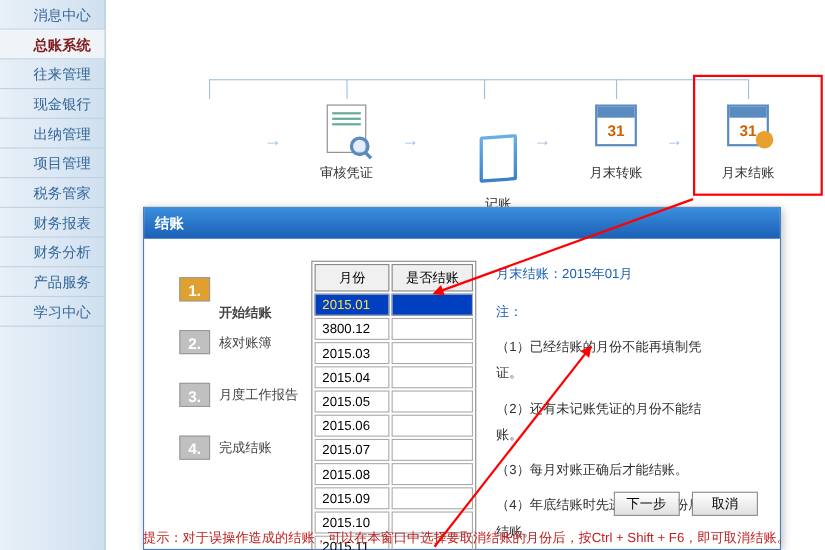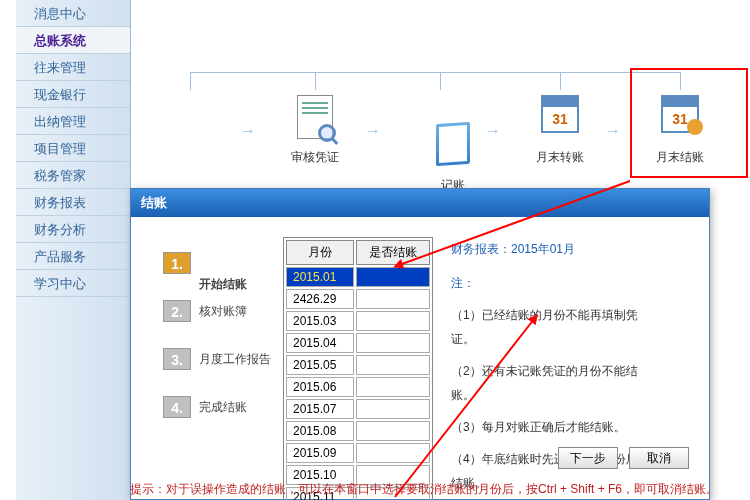--- a/index.html
+++ b/index.html
@@ -1,20 +1,20 @@
 <!DOCTYPE html>
 <html><head>
 <meta charset="utf-8">
 <style>
 * { margin: 0; padding: 0; box-sizing: border-box; font-family: "Microsoft YaHei", SimSun, sans-serif; }
 body { width: 750px; height: 500px; background: #fff; position: relative; overflow: hidden; font-size: 12px; }
 
-.sidebar { position: absolute; left: 16px; top: 0; width: 115px; height: 500px; background: linear-gradient(to right, #e8f0f8, #d0e0f0); border-right: 1px solid #a0b8d0; }
+.sidebar { position: absolute; left: 0; top: 0; width: 96px; height: 500px; background: linear-gradient(to right, #e8f0f8, #d0e0f0); border-right: 1px solid #a0b8d0; text-align: center; }
 .sidebar-item { height: 27px; line-height: 27px; padding-left: 18px; color: #336699; border-bottom: 1px solid #c0d0e0; cursor: pointer; font-size: 13px; }
-.sidebar-item.active { background: #f0f4f8; color: #4c1d95; font-weight: bold; }
+.sidebar-item.active { background: #f0f4f8; color: #7f1d1d; font-weight: bold; }
 
 .workflow { position: absolute; left: 130px; top: 50px; width: 610px; height: 120px; }
 .wf-node { position: absolute; width: 60px; text-align: center; }
 .wf-icon { width: 48px; height: 48px; margin: 0 auto 6px; position: relative; }
 .wf-label { color: #333; font-size: 12px; }
 .wf-arrow { position: absolute; top: 70px; color: #a0c0e0; font-size: 16px; }
 .wf-line { position: absolute; border-top: 1px solid #a0c0e0; top: 22px; }
 .wf-vline { position: absolute; border-left: 1px solid #a0c0e0; }
 .red-box { position: absolute; border: 2px solid red; }
 
@@ -147,21 +147,21 @@
             <th>月份</th>
             <th>是否结账</th>
           </tr>
         </thead>
       <tbody id="month-body">
           <tr class="sel">
             <td>2015.01</td>
             <td></td>
           </tr>
           <tr>
-            <td>2426.29</td>
+            <td>3800.12</td>
             <td></td>
           </tr>
           <tr>
             <td>2015.03</td>
             <td></td>
           </tr>
           <tr>
             <td>2015.04</td>
             <td></td>
           </tr>
@@ -190,21 +190,21 @@
             <td></td>
           </tr>
           <tr>
             <td>2015.11</td>
             <td></td>
           </tr>
         </tbody>
     </table>
 
     <div class="notes">
-      <div class="pending">财务报表：2015年01月</div>
+      <div class="pending">月末结账：2015年01月</div>
       <div>注：</div>
       <div class="rule">（1）已经结账的月份不能再填制凭证。</div>
       <div class="rule">（2）还有未记账凭证的月份不能结账。</div>
       <div class="rule">（3）每月对账正确后才能结账。</div>
       <div class="rule">（4）年底结账时先进行数据备份后再结账。</div>
     </div>
 
     <div class="dlg-buttons">
       <span class="dlg-btn">下一步</span>
       <span class="dlg-btn">取消</span>

